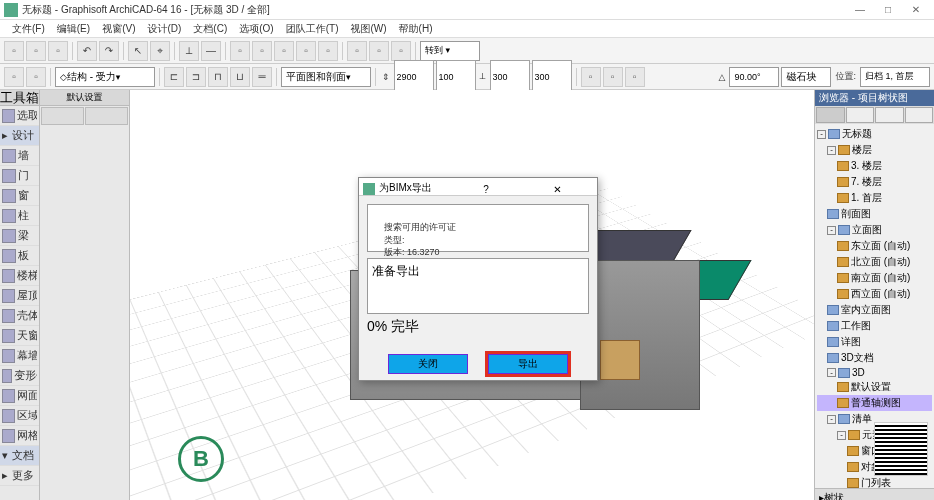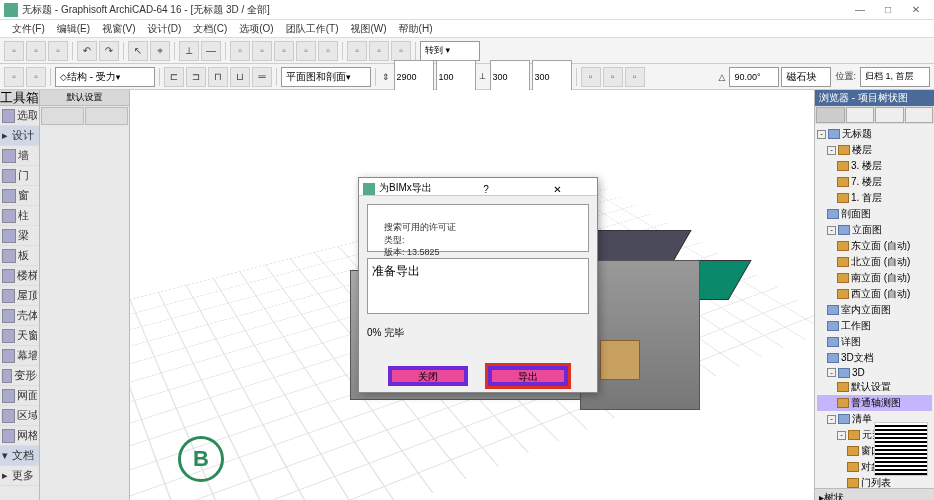--- a/index.html
+++ b/index.html
@@ -45,23 +45,23 @@
 .dialog{position:absolute;left:358px;top:177px;width:240px;background:#f0f0f0;border:1px solid #888;box-shadow:2px 2px 8px rgba(0,0,0,.3)}
 .dialog .dtitle{height:18px;background:#fff;display:flex;align-items:flex-end;padding:0 4px;border-bottom:1px solid #ccc}
 .dialog .dtitle .di{width:12px;height:12px;background:#5a8;margin-right:4px}
 .dialog .dtitle span{flex:1;font-size:10px}
 .dialog .dtitle .dx{width:16px;text-align:center;cursor:pointer}
 .dialog .dbody{padding:8px;background:#f0f0f0}
 .dialog .info{background:#fff;border:1px solid #999;padding:16px;margin-bottom:6px;height:48px}
 .dialog .info div{font-size:9px;color:#333;line-height:1.4}
 .dialog .prep{background:#fff;border:1px solid #999;padding:4px;height:56px}
 .dialog .prep div{font-size:12px}
-.dialog .pct{padding:12px 0;font-size:10px}
+.dialog .pct{padding:4px 0;font-size:14px}
 .dialog .btns{display:flex;gap:20px;padding:6px 8px;justify-content:center}
-.dialog .btns button{width:80px;height:20px;background:#ec4899;border:4px solid #6d28d9;font-size:10px;cursor:pointer}
+.dialog .btns button{width:80px;height:20px;background:#0ea5e9;border:1px solid #6d28d9;font-size:10px;cursor:pointer}
 .dialog .btns .hl{outline:3px solid #e03020}
 .qr{position:absolute;right:6px;bottom:24px;width:54px;height:54px;background:#fff;border:1px solid #ccc;background-image:repeating-linear-gradient(0deg,#000 0 2px,#fff 2px 4px),repeating-linear-gradient(90deg,#000 0 2px,transparent 2px 4px)}
 .logo{position:absolute;left:48px;bottom:24px;width:46px;height:46px;border:3px solid #2a8a5a;border-radius:50%;display:flex;align-items:center;justify-content:center;color:#2a8a5a;font-size:22px;font-weight:bold}
 </style>
 </head>
 <body>
 
 <div class="titlebar">
   <div class="ico"></div>
   <div class="title">无标题 - Graphisoft ArchiCAD-64 16 - [无标题 3D / 全部]</div>
@@ -368,21 +368,21 @@
  <div class="dtitle">
   <div class="di"></div>
   <span>为BIMx导出</span>
   <span class="dx">?</span>
   <span class="dx">✕</span>
  </div>
  <div class="dbody">
   <div class="info">
    <div>搜索可用的许可证</div>
    <div>类型:</div>
-   <div>版本: 13.5825</div>
+   <div>版本: 16.3270</div>
   </div>
   <div class="prep">
    <div>准备导出</div>
   </div>
   <div class="pct">0% 完毕</div>
  </div>
  <div class="btns">
   <button>关闭</button>
   <button class="hl">导出</button>
  </div>

